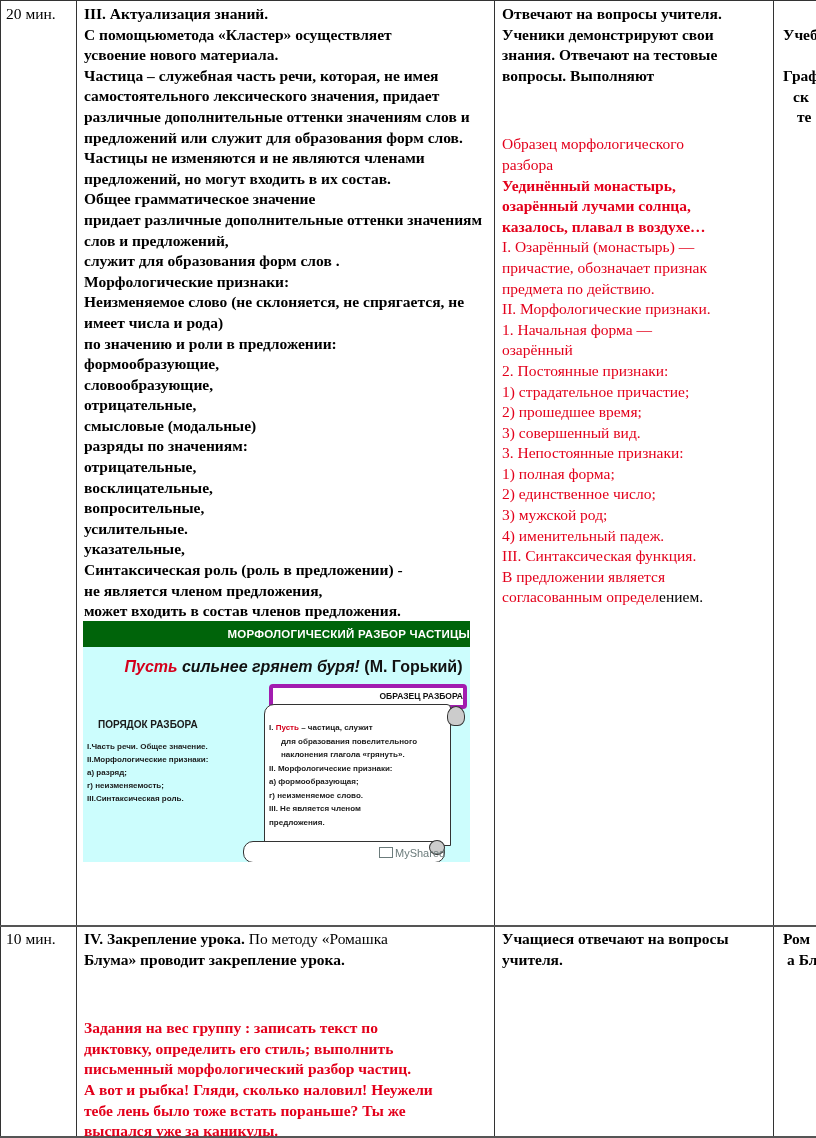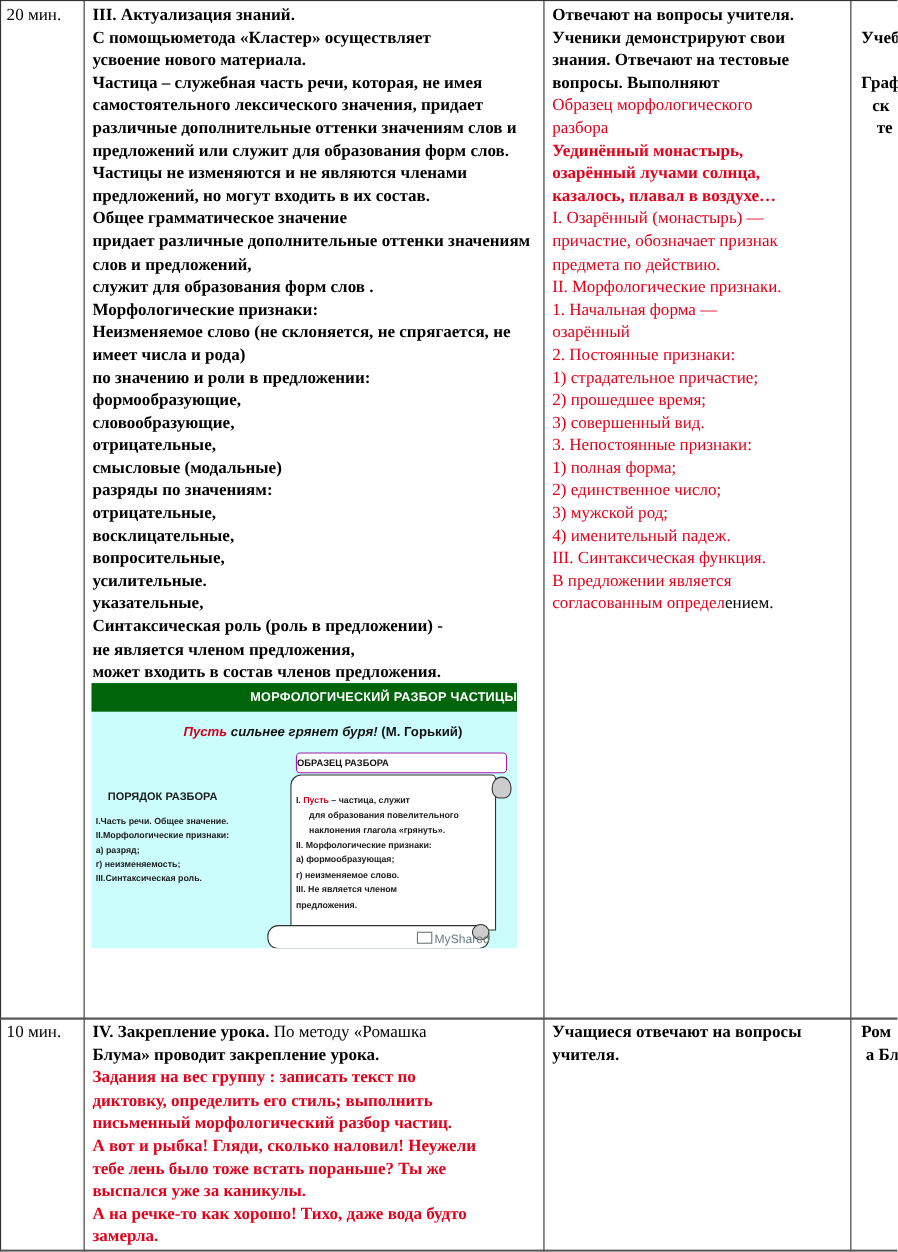--- a/index.html
+++ b/index.html
@@ -2,37 +2,37 @@
 <html><head>
 <meta charset="utf-8">
 <style>
   html, body { margin: 0; padding: 0; background: #ffffff; }
   body { width: 816px; height: 1138px; overflow: hidden; position: relative;
          font-family: "Liberation Serif", serif; font-size: 15.5px; color: #000; }
   .grid { position: absolute; left: 0; top: 0; width: 816px; height: 1138px; }
   .vline { position: absolute; top: 0; width: 1px; background: #333; }
   .hline { position: absolute; left: 0; width: 816px; height: 1px; background: #333; }
   .cell { position: absolute; line-height: 20.6px; white-space: nowrap; }
-  .red { color: #e3001b; }
+  .red { color: #e3001b; margin-top: 48px; }
   .b { font-weight: bold; }
   .line { display: block; }
 
   
   .slide { position: absolute; left: 83px; top: 621px; width: 387px; height: 241px;
            background: #ccfdfd; font-family: "Liberation Sans", sans-serif; overflow: hidden; }
   .slide-title { position: absolute; left: 0; top: 0; width: 387px; height: 26px;
            background: #00640a; color: #fff; font-weight: bold; font-size: 11.5px;
            text-align: right; line-height: 26px; letter-spacing: 0.2px; }
   .slide-quote { position: absolute; left: 0; top: 37px; width: 421px; text-align: center;
-           font-size: 12px; font-weight: bold; font-style: italic; color: #111; }
+           font-size: 16px; font-weight: bold; font-style: italic; color: #111; }
   .slide-quote .red { color: #d4001c; }
   .slide-quote .norm { font-style: normal; }
   .scroll-head { position: absolute; left: 186px; top: 63px; width: 190px; height: 17px;
-           background: #fff; border: 1px solid #a21caf; border-radius: 4px;
-           font-size: 8.5px; font-weight: bold; text-align: left; line-height: 17px; color: #111; }
+           background: #fff; border: 4px solid #a21caf; border-radius: 4px;
+           font-size: 8.5px; font-weight: bold; text-align: right; line-height: 17px; color: #111; }
   .scroll-body { position: absolute; left: 181px; top: 83px; width: 185px; height: 140px;
            background: #fff; border: 1px solid #333; border-radius: 10px 4px 0 0; }
   .scroll-curl { position: absolute; left: 364px; top: 85px; width: 16px; height: 18px;
            background: #ccc; border: 1px solid #333; border-radius: 50% 50% 40% 40%; }
   .scroll-foot { position: absolute; left: 160px; top: 220px; width: 200px; height: 20px;
            background: #fff; border: 1px solid #333; border-radius: 10px; }
   .scroll-foot-curl { position: absolute; left: 346px; top: 219px; width: 14px; height: 13px;
            background: #ccc; border: 1px solid #333; border-radius: 50%; }
   .slide-text { position: absolute; font-size: 8px; font-weight: bold; color: #1a1a1a; line-height: 13.5px; white-space: nowrap; }
   .order-title { left: 15px; top: 97px; font-size: 10px; }

